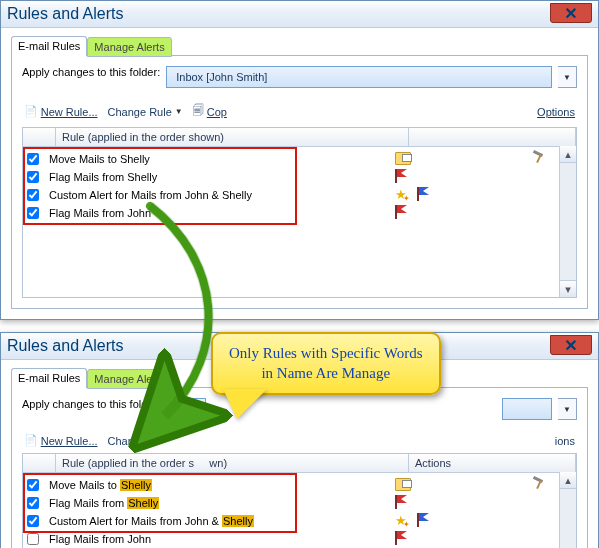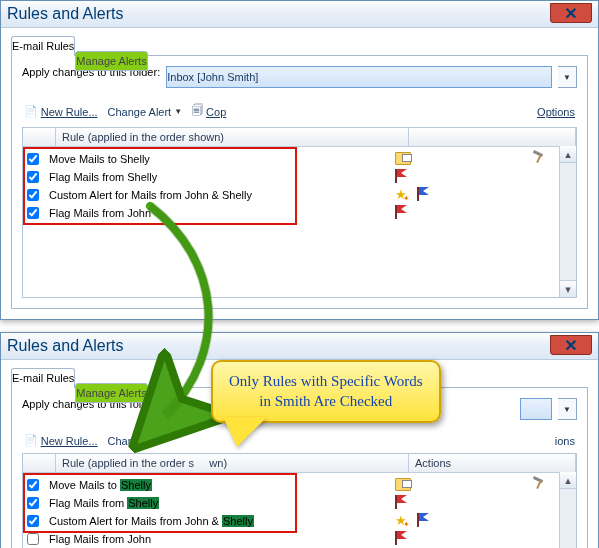--- a/index.html
+++ b/index.html
@@ -2,42 +2,42 @@
 <html><head>
 <meta charset="utf-8">
 <style>
   body{margin:0;font-family:"Segoe UI",Tahoma,sans-serif;font-size:11px;background:#fff;width:599px}
   .win{border:1px solid #6a8fb5;background:#fff;margin:0 0 12px 0;position:relative;box-shadow:0 2px 6px rgba(0,0,0,.3)}
   .titlebar{background:linear-gradient(#fdfefe,#e8eff8 45%,#dde8f5);height:26px;display:flex;align-items:center;padding:0 6px;position:relative;border-bottom:1px solid #b8cde2}
   .titlebar span{color:#003e74;font-size:16px}
   .closebtn{position:absolute;right:6px;top:2px;width:40px;height:18px;background:#d04c3f;border:1px solid #8a2c22;border-radius:0 0 3px 3px;display:flex;align-items:center;justify-content:center;color:#fff;font-weight:bold;font-size:11px}
   .inner{padding:8px 10px 10px}
   .tabs{display:flex;gap:0;margin-bottom:-1px}
-  .tab{border:1px solid #a5b8cf;border-bottom:none;background:#fff;padding:3px 0;font-size:11px;border-radius:3px 3px 0 0;cursor:pointer}
-  .tab.inactive{background:#84cc16;color:#444;position:relative;top:15px;border-bottom:1px solid #a5b8cf}
+  .tab{border:1px solid #a5b8cf;border-bottom:none;background:#fff;padding:3px 6px;font-size:11px;border-radius:3px 3px 0 0;cursor:pointer}
+  .tab.inactive{background:#bef264;color:#444;position:relative;top:1px;border-bottom:1px solid #a5b8cf}
   .panel{border:1px solid #a5b8cf;background:#fff;padding:10px}
   .folderrow{display:flex;gap:6px;margin-bottom:10px}
-  .combo{flex:1;display:flex;align-items:center;background:linear-gradient(#e9f2fd,#cfe3f9);border:1px solid #6ea0d6;height:20px;padding:0 0;color:#1b3b63}
+  .combo{flex:1;display:flex;align-items:center;background:linear-gradient(#e9f2fd,#cfe3f9);border:1px solid #6ea0d6;height:20px;padding:0 9px;color:#1b3b63}
   .combo-arr{width:18px;height:20px;border:1px solid #8aa6c4;border-left:none;background:#f5f8fc;display:flex;align-items:center;justify-content:center}
   .toolbar{display:flex;align-items:center;gap:10px;padding:4px 2px 6px;color:#1b3b63}
   .toolbar .tbtn{display:flex;align-items:center;gap:3px;cursor:pointer}
   .toolbar u{}
   .listbox{border:1px solid #b5c6da;position:relative}
   .listhead{background:linear-gradient(#fefefe,#e9eef5);border-bottom:1px solid #c0cdde;height:18px;display:flex;align-items:center}
   .listhead .col{border-right:1px solid #c0cdde;height:100%;display:flex;align-items:center;padding:0 6px;color:#2a3a55}
   .col-ck{width:20px;padding:0;justify-content:center}
   .col-rule{width:340px}
   .col-act{flex:1}
   .rows{background:#fff;min-height:100px;position:relative}
   .row{display:flex;align-items:flex-end;height:18px}
   .row .ck{width:20px;display:flex;justify-content:center}
   .row .txt{width:340px;padding-left:6px}
   .row .acts{flex:1;display:flex;gap:10px;padding-left:6px;align-items:center}
   input[type=checkbox]{width:12px;height:12px;margin:0}
-  .hl{background:#15803d;padding:0 1px}
+  .hl{background:#eab308;padding:0 1px}
   .scrollbar{position:absolute;right:0;top:18px;bottom:0;width:16px;background:#e9eef5;border-left:1px solid #c0cdde}
   .scrollbar .arr{height:16px;background:linear-gradient(#fdfdfd,#dfe7f1);border-bottom:1px solid #c0cdde;display:flex;align-items:center;justify-content:center;color:#556}
   .scrollbar .arr.bot{position:absolute;bottom:0;left:0;right:0;border-top:1px solid #c0cdde;border-bottom:none}
   .redbox{position:absolute;border:2px solid #d8140b;pointer-events:none}
   .folder-ic{position:relative;width:14px;height:11px;background:#ffd870;border:1px solid #c49a2b;border-radius:1px}
   .folder-ic:before{content:"";position:absolute;right:-2px;top:1px;width:8px;height:6px;background:#fff;border:1px solid #888}
   .flag-ic{position:relative;width:12px;height:14px}
   .flag-ic:before{content:"";position:absolute;left:0;top:0;width:2px;height:14px;background:#7a2b2b}
   .flag-ic:after{content:"";position:absolute;left:2px;top:0;border-top:4px solid #d62f2f;border-bottom:4px solid #d62f2f;border-right:6px solid transparent;width:4px;height:0}
   .flag-blue:after{border-top-color:#2f5fd6;border-bottom-color:#2f5fd6}
@@ -80,21 +80,21 @@
         <div class="combo">
               <span>Inbox [John Smith]</span>
             </div>
         <div class="combo-arr">
               <span class="dd">▼</span>
             </div>
       </div>
       <div class="toolbar">
         <div class="tbtn">📄 <u>New Rule...</u></div>
         <div class="tbtn">
-              <span>Change Alert</span> 
+              <span>Change Rule</span> 
               <span class="dd">▼</span>
             </div>
         <div class="tbtn">🗐 <u>Cop</u></div>
         <div style="flex:1"></div>
         <div class="tbtn">
               <u>Options</u>
             </div>
       </div>
       <div class="listbox">
         <div class="listhead">
@@ -236,23 +236,23 @@
         <div class="scrollbar">
           <div class="arr">▴</div>
 
         </div>
       </div>
     </div>
   </div>
 </div>
 
 
-<div class="callout callout2" style="left:211px;top:360px">
+<div class="callout callout2" style="left:211px;top:332px">
   <span>Only Rules with Specific Words</span><br>
-  <span>in Smith Are Checked</span>
+  <span>in Name Are Manage</span>
   <div class="tail"></div>
 </div>
 
 <div class="bigarrow" style="left:80px;top:200px">
 <svg width="180" height="240">
   <defs>
     <marker id="ah" markerWidth="12" markerHeight="12" refX="6" refY="6" orient="auto">
       <path d="M0,0 L12,6 L0,12 L3,6 Z" fill="#4aa31a" stroke="#2e7a05" stroke-width="1"></path>
     </marker>
   </defs>

